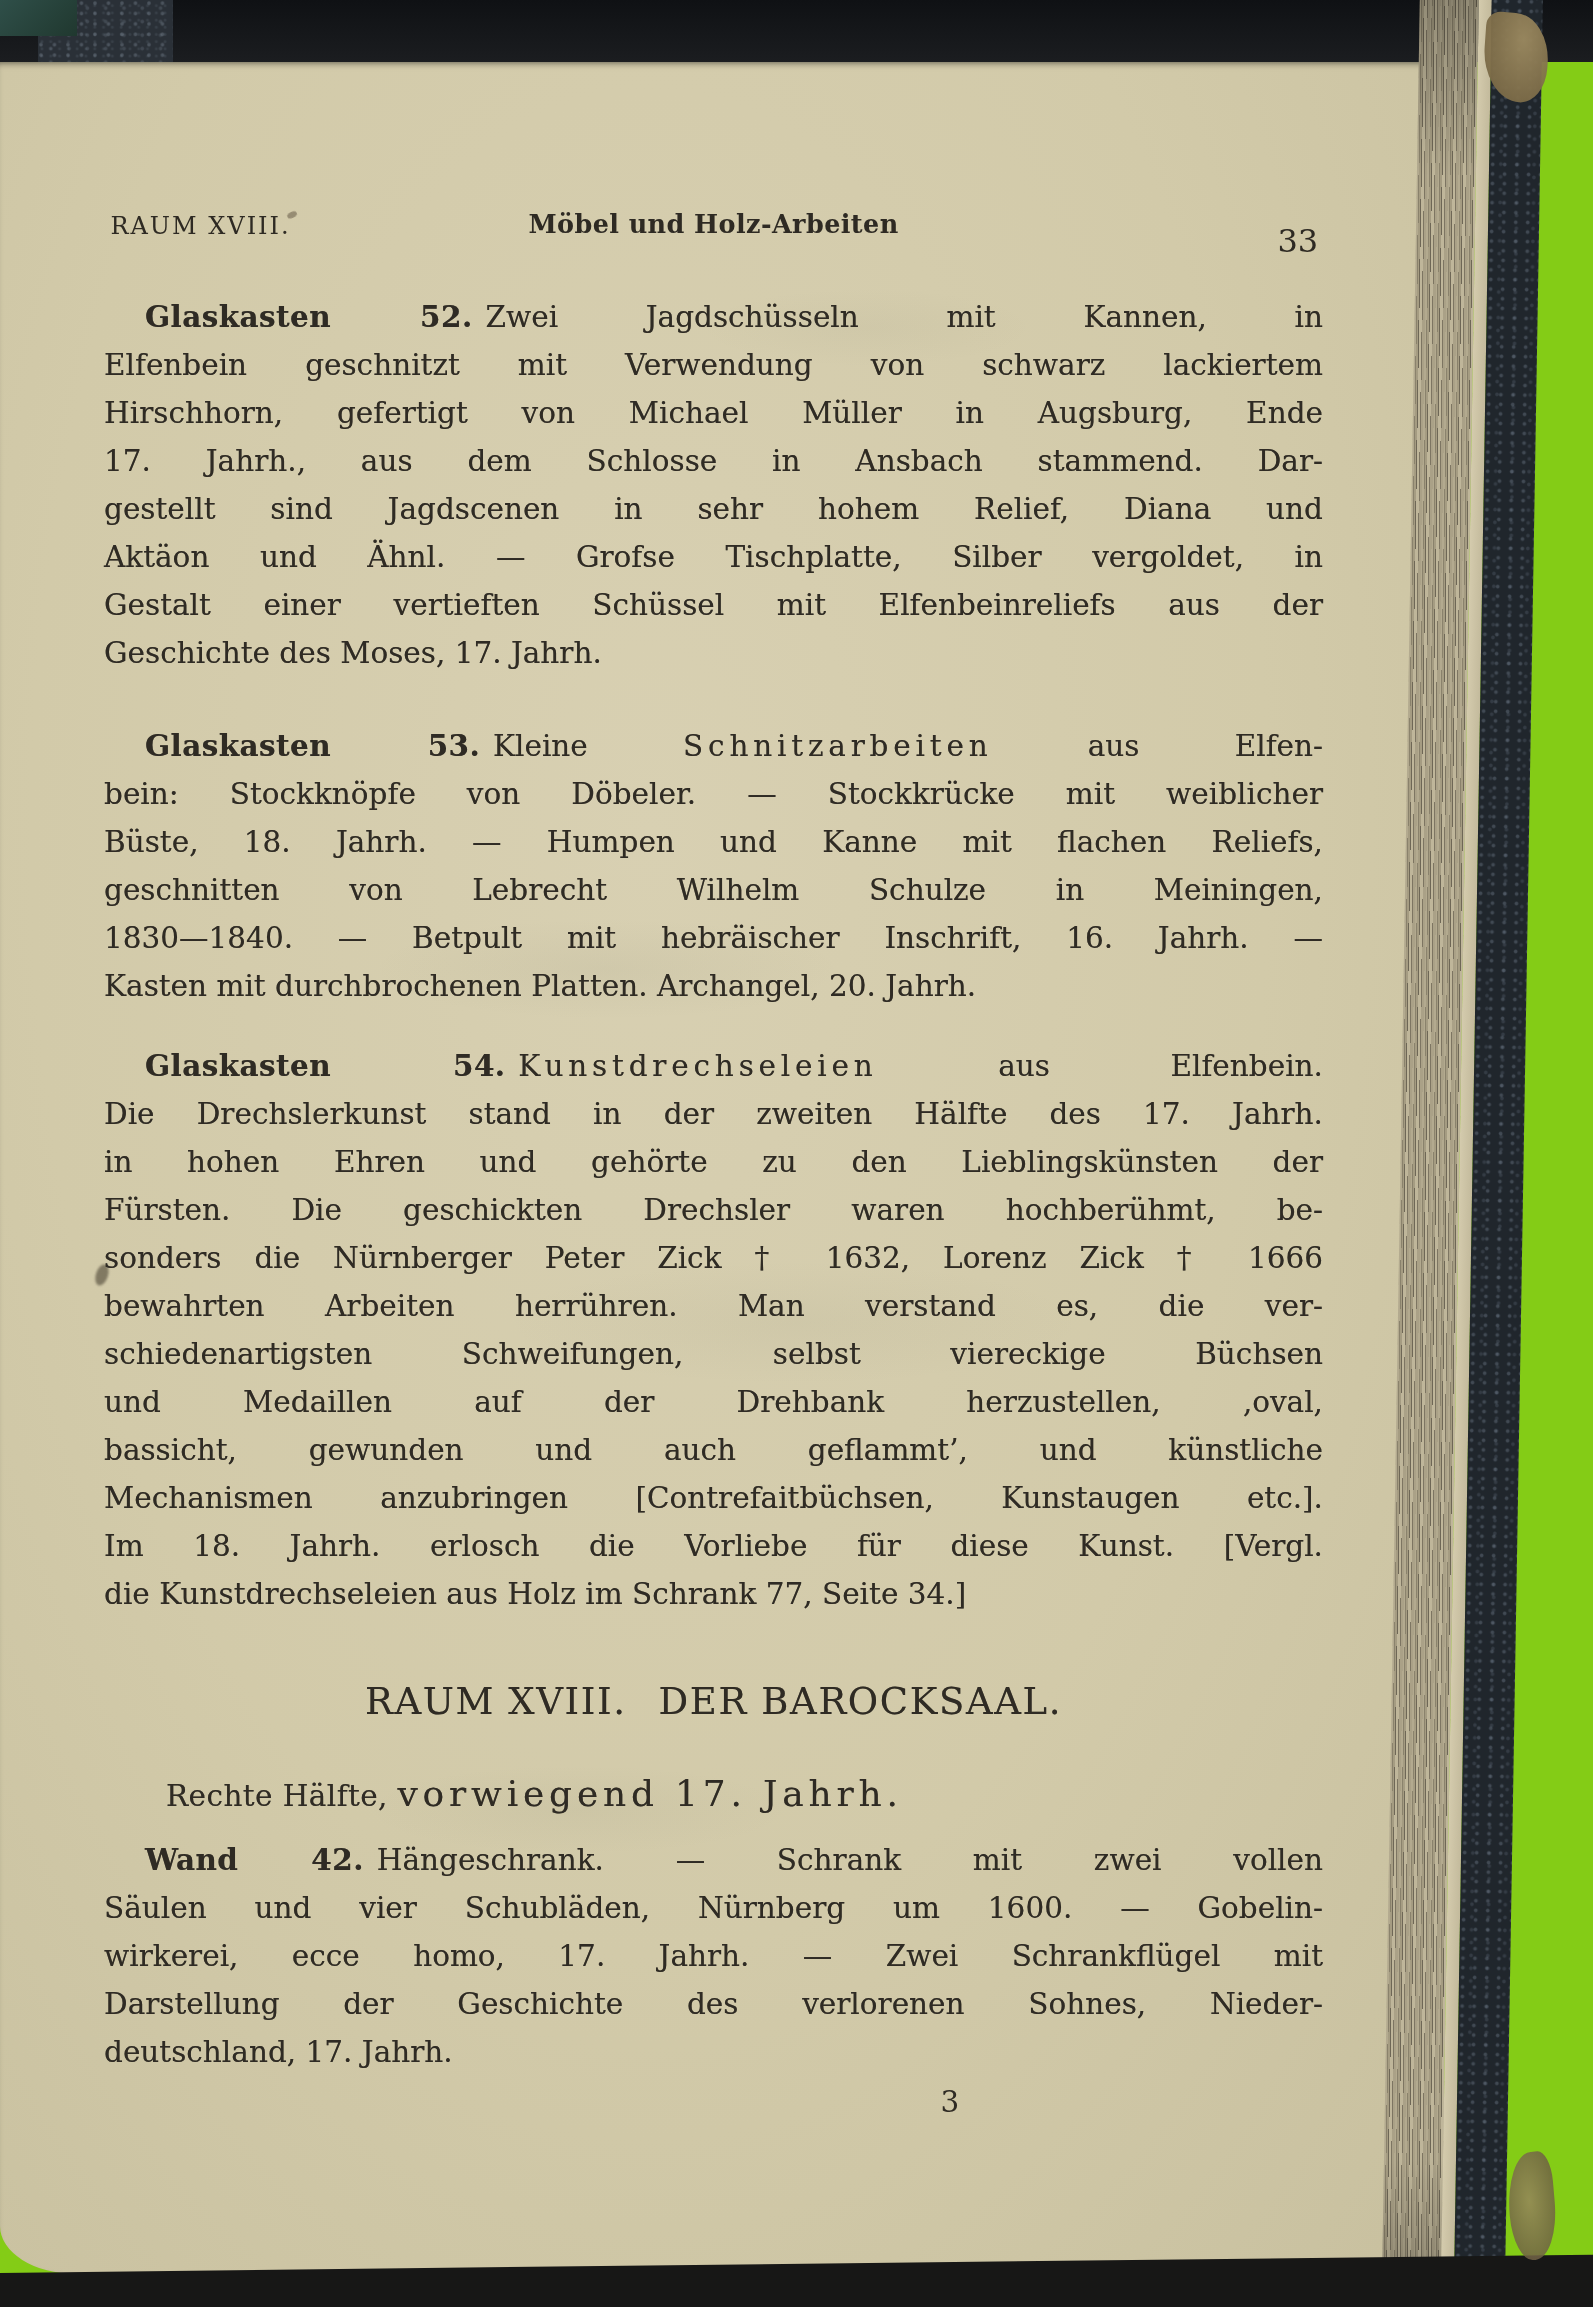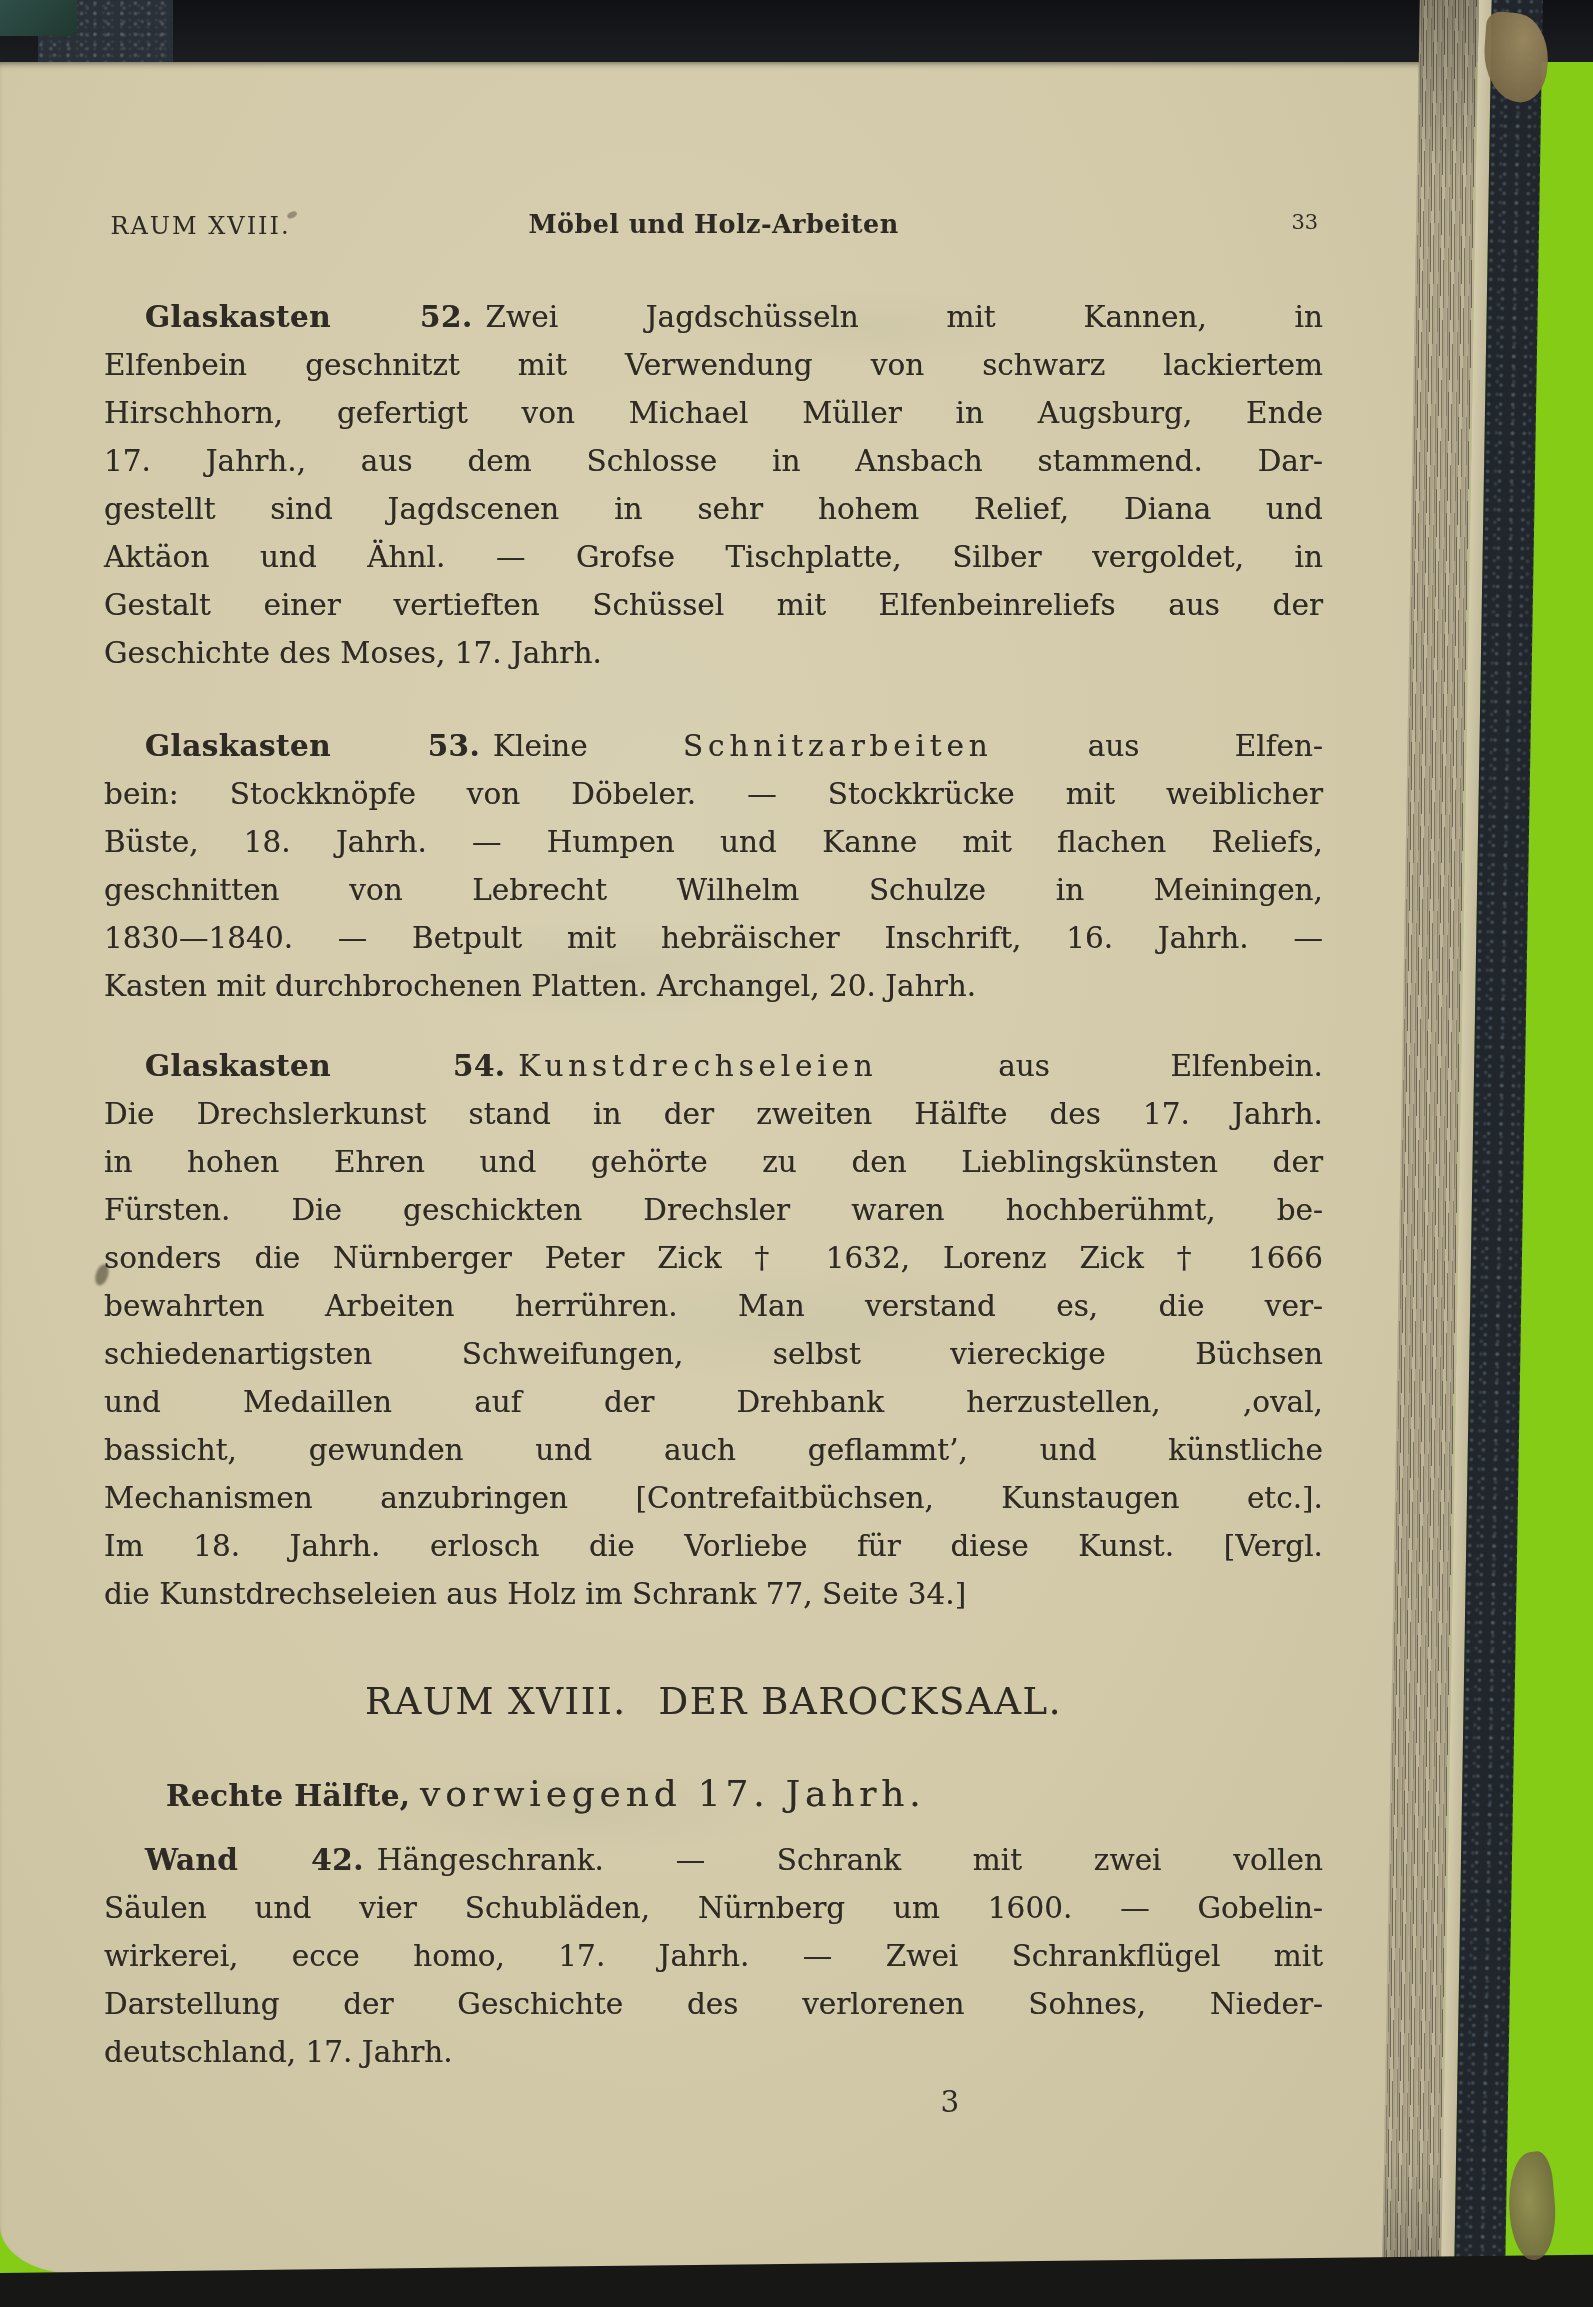--- a/index.html
+++ b/index.html
@@ -57,38 +57,38 @@
       radial-gradient(ellipse 239px 56px at 60% 12%, rgba(110,112,92,.05), transparent 70%);}
   .blot{position:absolute;left:96px;top:1202px;width:12px;height:21.5px;border-radius:50%;
     background:rgba(62,54,40,.55);transform:rotate(18deg);filter:blur(0.8px);}
   .speck{position:absolute;left:287px;top:150px;width:9.6px;height:5.6px;border-radius:50%;
     background:rgba(90,78,60,.5);transform:rotate(-25deg);filter:blur(0.4px);}
   
   .header-row{position:absolute;left:104px;top:206px;width:1219px;height:40px;color:#2e2a23;}
   .h-left{position:absolute;left:6.4px;top:6.4px;font-size:24px;letter-spacing:2px;}
   .h-center{position:absolute;left:50%;top:3.2px;transform:translateX(-50%);
     font-size:25.5px;font-weight:700;letter-spacing:0.4px;}
-  .h-right{position:absolute;right:4.8px;top:4px;font-size:21px;}
+  .h-right{position:absolute;right:4.8px;top:16px;font-size:32px;}
   .body-text{position:absolute;left:104px;top:293px;width:1219px;color:#2f2b24;
     font-size:29.5px;text-shadow:0 0 0.5px rgba(47,43,36,.55);}
   .para{margin:0;}
   .para.gap-lg{margin-top:45px;}
   .para.gap-md{margin-top:32px;}
   .para.gap-sm{margin-top:17.5px;}
   .line{height:48px;line-height:48px;text-align:justify;text-align-last:justify;white-space:nowrap;}
   .line.first{text-indent:41px;}
   .line.last{text-align:left;text-align-last:left;}
   .label{font-weight:700;letter-spacing:0.4px;margin-right:12.8px;}
   .spaced{letter-spacing:4.8px;}
   .section-heading{margin-top:56px;height:56px;line-height:56px;text-align:center;
     font-size:37px;letter-spacing:1.6px;white-space:nowrap;}
   .section-heading .hx{margin:0 16px;}
   .sub-line{margin-top:40px;height:48px;line-height:48px;text-indent:62px;
     text-align:left;text-align-last:left;white-space:nowrap;}
-  .sub-bold{font-weight:700;letter-spacing:0.4px;margin-right:9.6px;font-size:29.5px;}
+  .sub-bold{font-weight:400;letter-spacing:0.4px;margin-right:9.6px;font-size:29.5px;}
   .sub-spaced{letter-spacing:4.8px;font-size:36px;}
   .catch-number{position:absolute;left:910px;top:2085px;width:80px;text-align:center;
     font-size:29.5px;color:#2f2b24;}
 </style>
 </head>
 <body>
 
 <div class="scene">
 
   <div class="top-band"></div>

